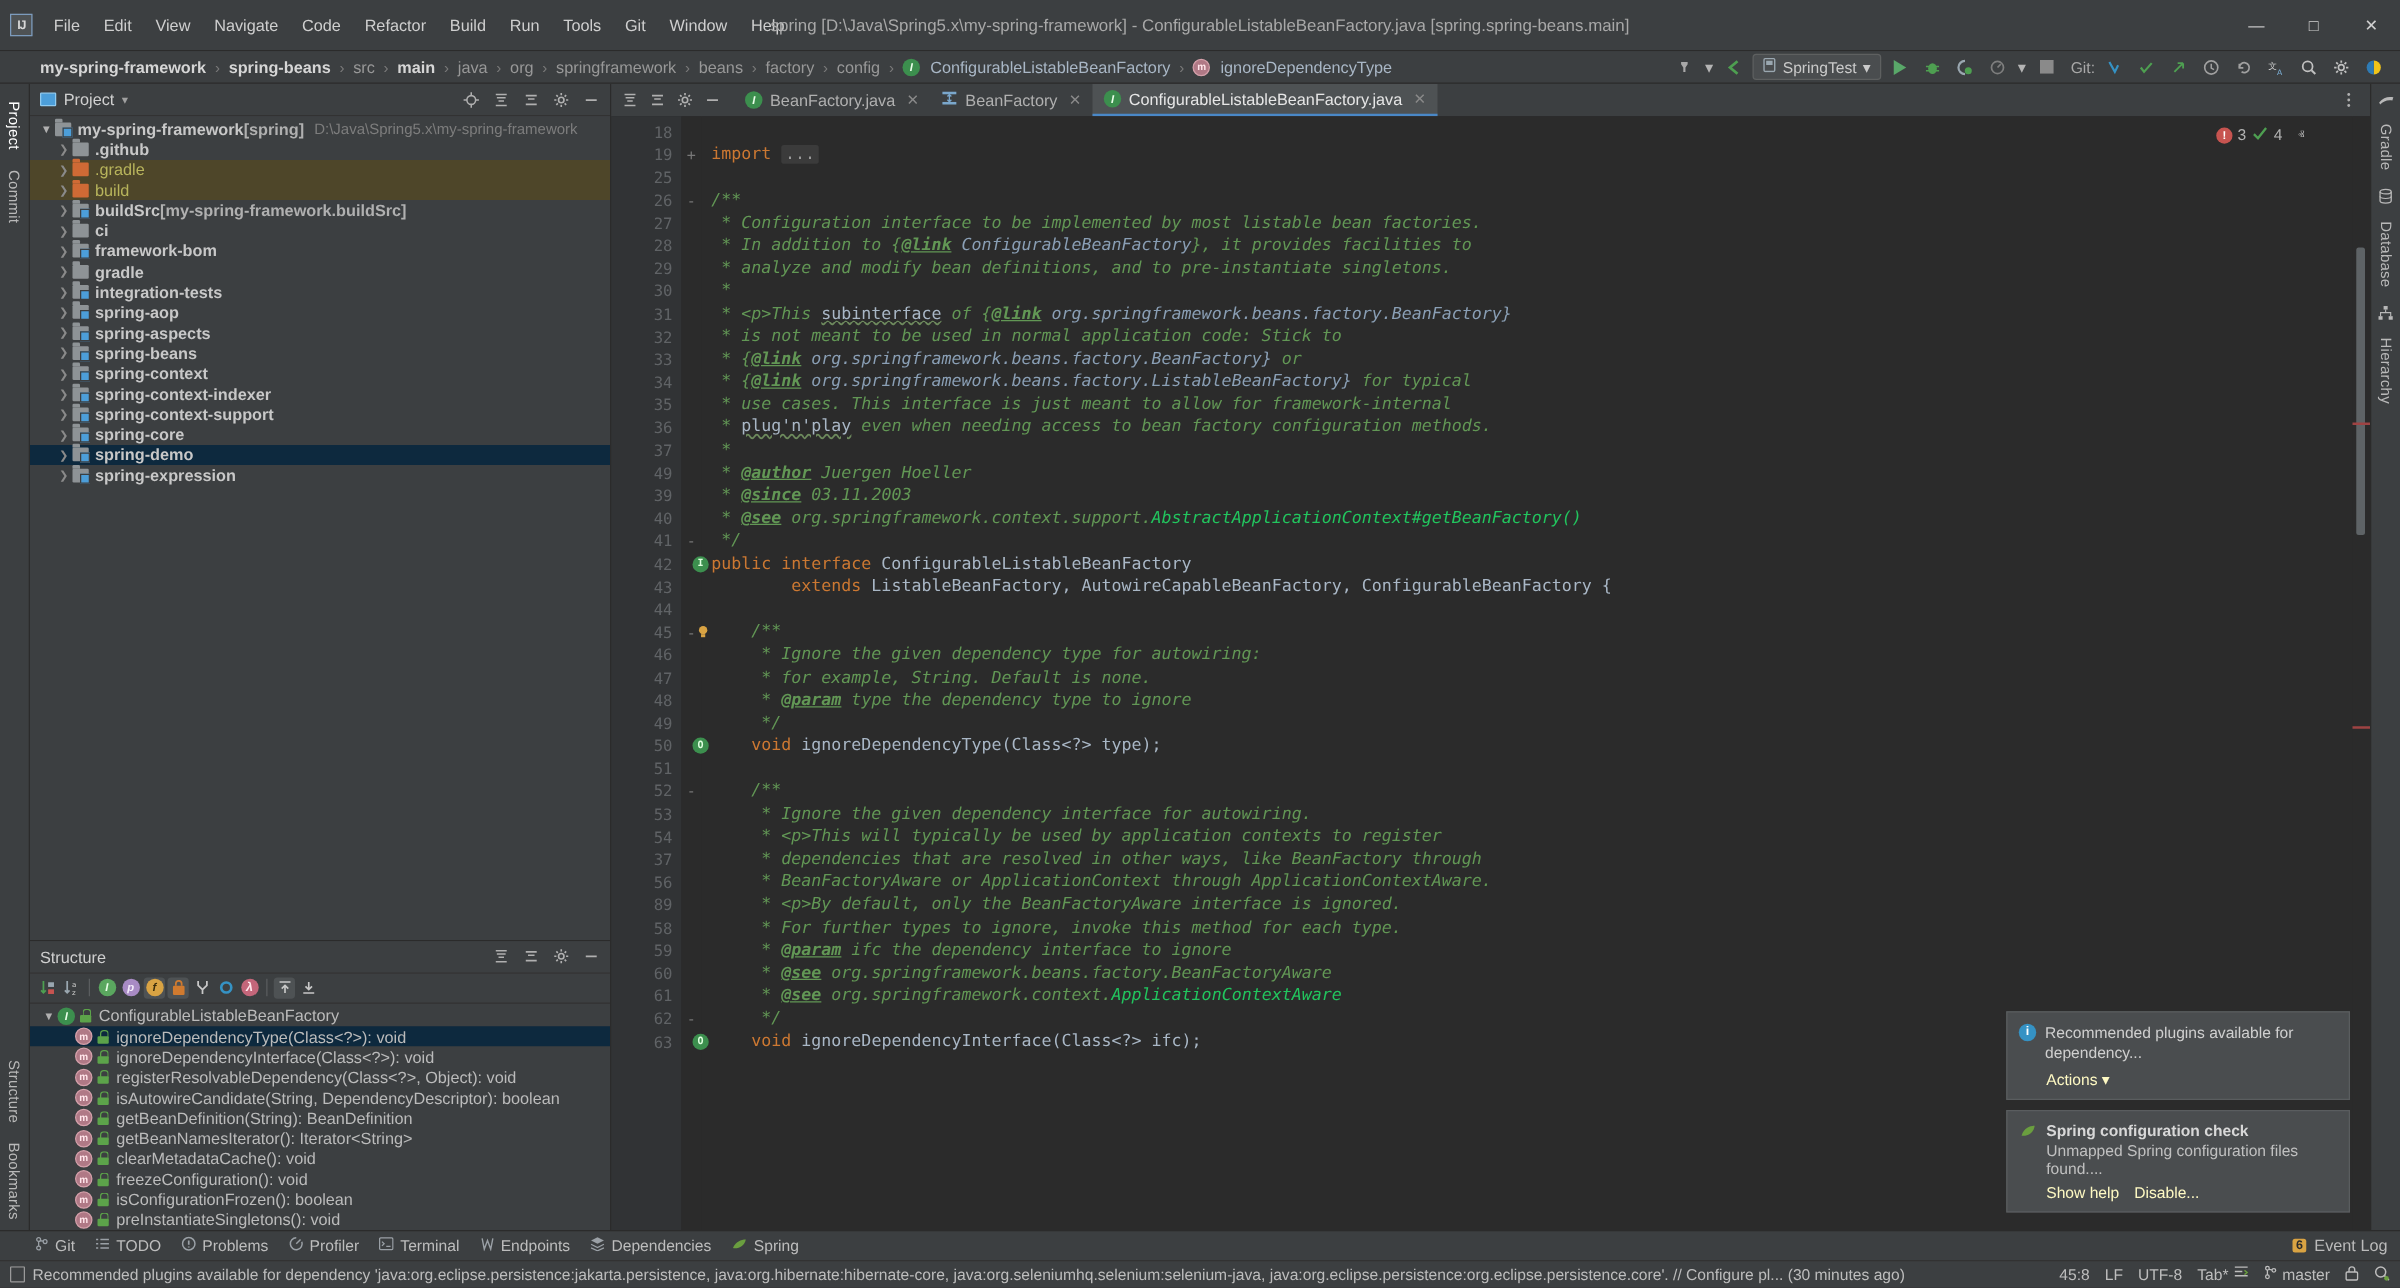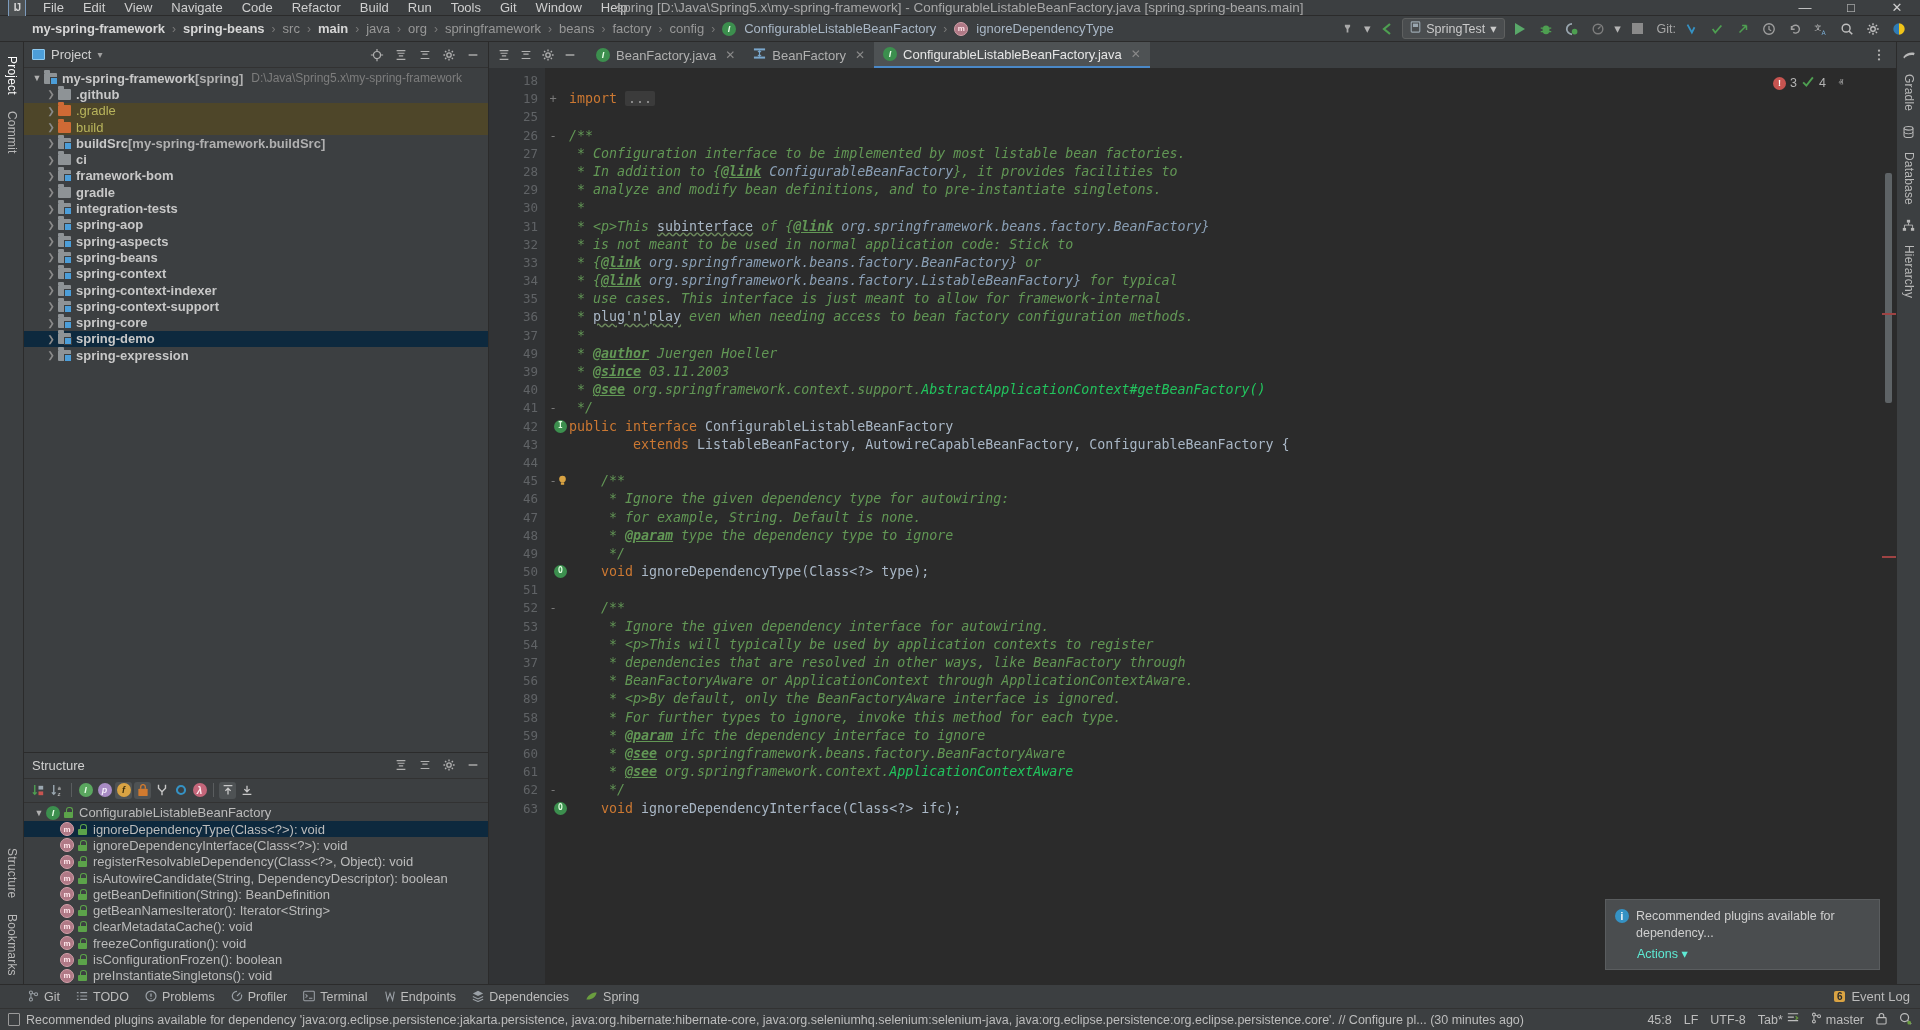--- a/index.html
+++ b/index.html
@@ -7,21 +7,21 @@
     width: 1920px; height: 1030px; overflow: hidden;
     background: #3c3f41; color: #bbbbbb;
     font-family: "Liberation Sans", sans-serif;
     font-size: 13px;
     -webkit-font-smoothing: antialiased;
   }
   .app { display: flex; flex-direction: column; width: 1920px; height: 1030px; }
 
   
   .titlebar {
-    height: 16px; background: #3c3f41; display: flex; align-items: center;
+    height: 41px; background: #3c3f41; display: flex; align-items: center;
     border-bottom: 1px solid #2b2b2b; flex: none; position: relative;
   }
   .ij-logo {
     width: 18px; height: 18px; margin: 0 8px 0 8px;
     border: 1px solid #7c9bbd; color: #d8d8d8; font-size: 10px; font-weight: bold;
     display: flex; align-items: center; justify-content: center; letter-spacing: -1px;
     background: #4e5254;
   }
   .menu { display: flex; align-items: center; gap: 1px; }
   .menu-item {
@@ -178,21 +178,21 @@
   .err-dot { width:13px;height:13px;border-radius:50%;background:#c75450;color:#fff;font-size:9px;font-weight:bold;display:flex;align-items:center;justify-content:center;}
 
   
   .notifs { position: absolute; right: 16px; bottom: 14px; width: 275px; display: flex; flex-direction: column; gap: 8px; z-index: 30;}
   .notif { background: #4a4d4f; border: 1px solid #5a5d5f; padding: 8px 10px 8px 9px; position: relative; }
   .notif-head { display: flex; gap: 7px; align-items: flex-start; }
   .notif-title { font-size: 12.5px; color: #cfcfcf; line-height: 1.32; padding-right: 16px; }
   .notif-title.b { font-weight: bold; color: #d8d8d8; }
   .notif-sub { font-size:12.5px; color:#c0c0c0; margin-left: 22px; margin-top:1px;}
   .notif-links { margin-left: 22px; margin-top: 5px; display:flex; gap:12px;}
-  .nlink { color: #5eead4; font-size: 12.5px; }
+  .nlink { color: #fef9c3; font-size: 12.5px; }
   .chev { position: absolute; right: 8px; top: 10px; color: #a0a0a0; font-size: 11px;}
   .info-i { width:14px;height:14px;border-radius:50%;background:#3592c4;color:#fff;font-size:10px;font-weight:bold;display:flex;align-items:center;justify-content:center;flex:none;margin-top:1px;}
   .leaf { width:15px;height:14px;flex:none;margin-top:1px;color:#6a9e3f;font-size:13px;}
 
   
   .toolwin {
     height: 24px; background: #3c3f41; display: flex; align-items: center; gap: 16px;
     padding: 0 10px 0 28px; flex: none; border-top: 1px solid #2b2b2b;
   }
   .tw { display: flex; align-items: center; gap: 5px; font-size: 12.5px; color: #bdbdbd; white-space: nowrap;}
@@ -860,20 +860,36 @@
           <div class="notif">
             <div class="notif-head">
               <span class="info-i">i</span>
               <span class="notif-title">Recommended plugins available for dependency...</span>
             </div>
             <div class="notif-links">
               <span class="nlink">Actions ▾</span>
             </div>
             <span class="chev">ⱟ</span>
           </div>
+          <div class="notif">
+            <div class="notif-head">
+              <span class="leaf">
+                <svg width="15" height="14" viewBox="0 0 16 16">
+                    <path d="M2 12 C4 5, 10 3, 14 3 C13 10, 7 13, 2 12 z" fill="#6a9e3f"></path>
+                  </svg>
+              </span>
+              <span class="notif-title b">Spring configuration check</span>
+            </div>
+            <div class="notif-sub">Unmapped Spring configuration files found....</div>
+            <div class="notif-links">
+              <span class="nlink">Show help</span>
+              <span class="nlink">Disable...</span>
+            </div>
+            <span class="chev">ⱟ</span>
+          </div>
         </div>
       </div>
     </div>
 
     <div class="rstrip">
       <div style="margin-bottom:2px">
         <svg width="14" height="13" viewBox="0 0 16 16">
             <path d="M1 11 C5 6, 10 5, 15 6 L14 9 C9 8, 5 10, 2 13 z" fill="#b8b8b8"></path>
           </svg>
       </div>

